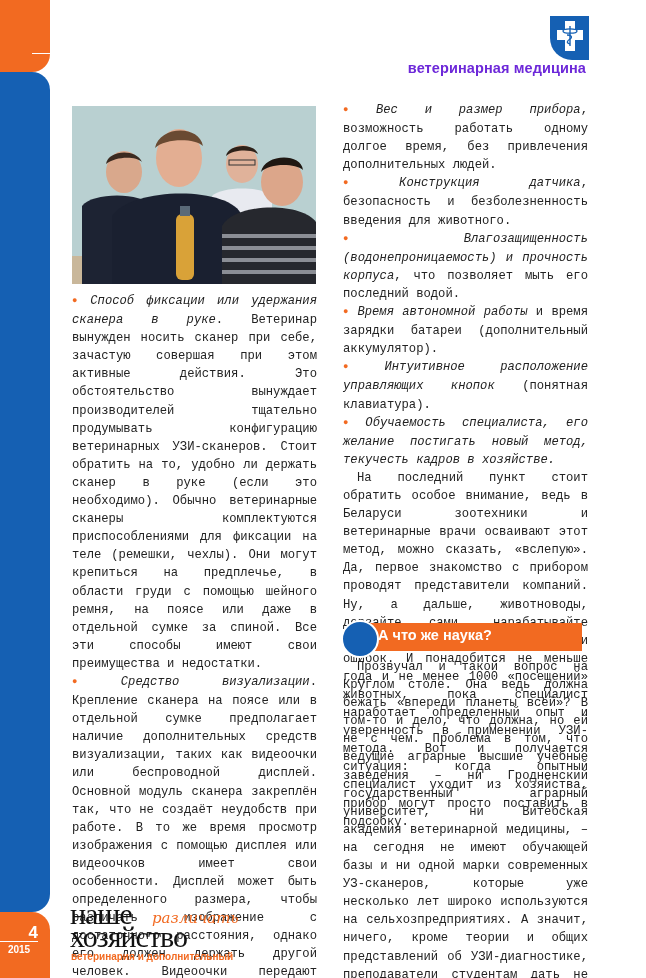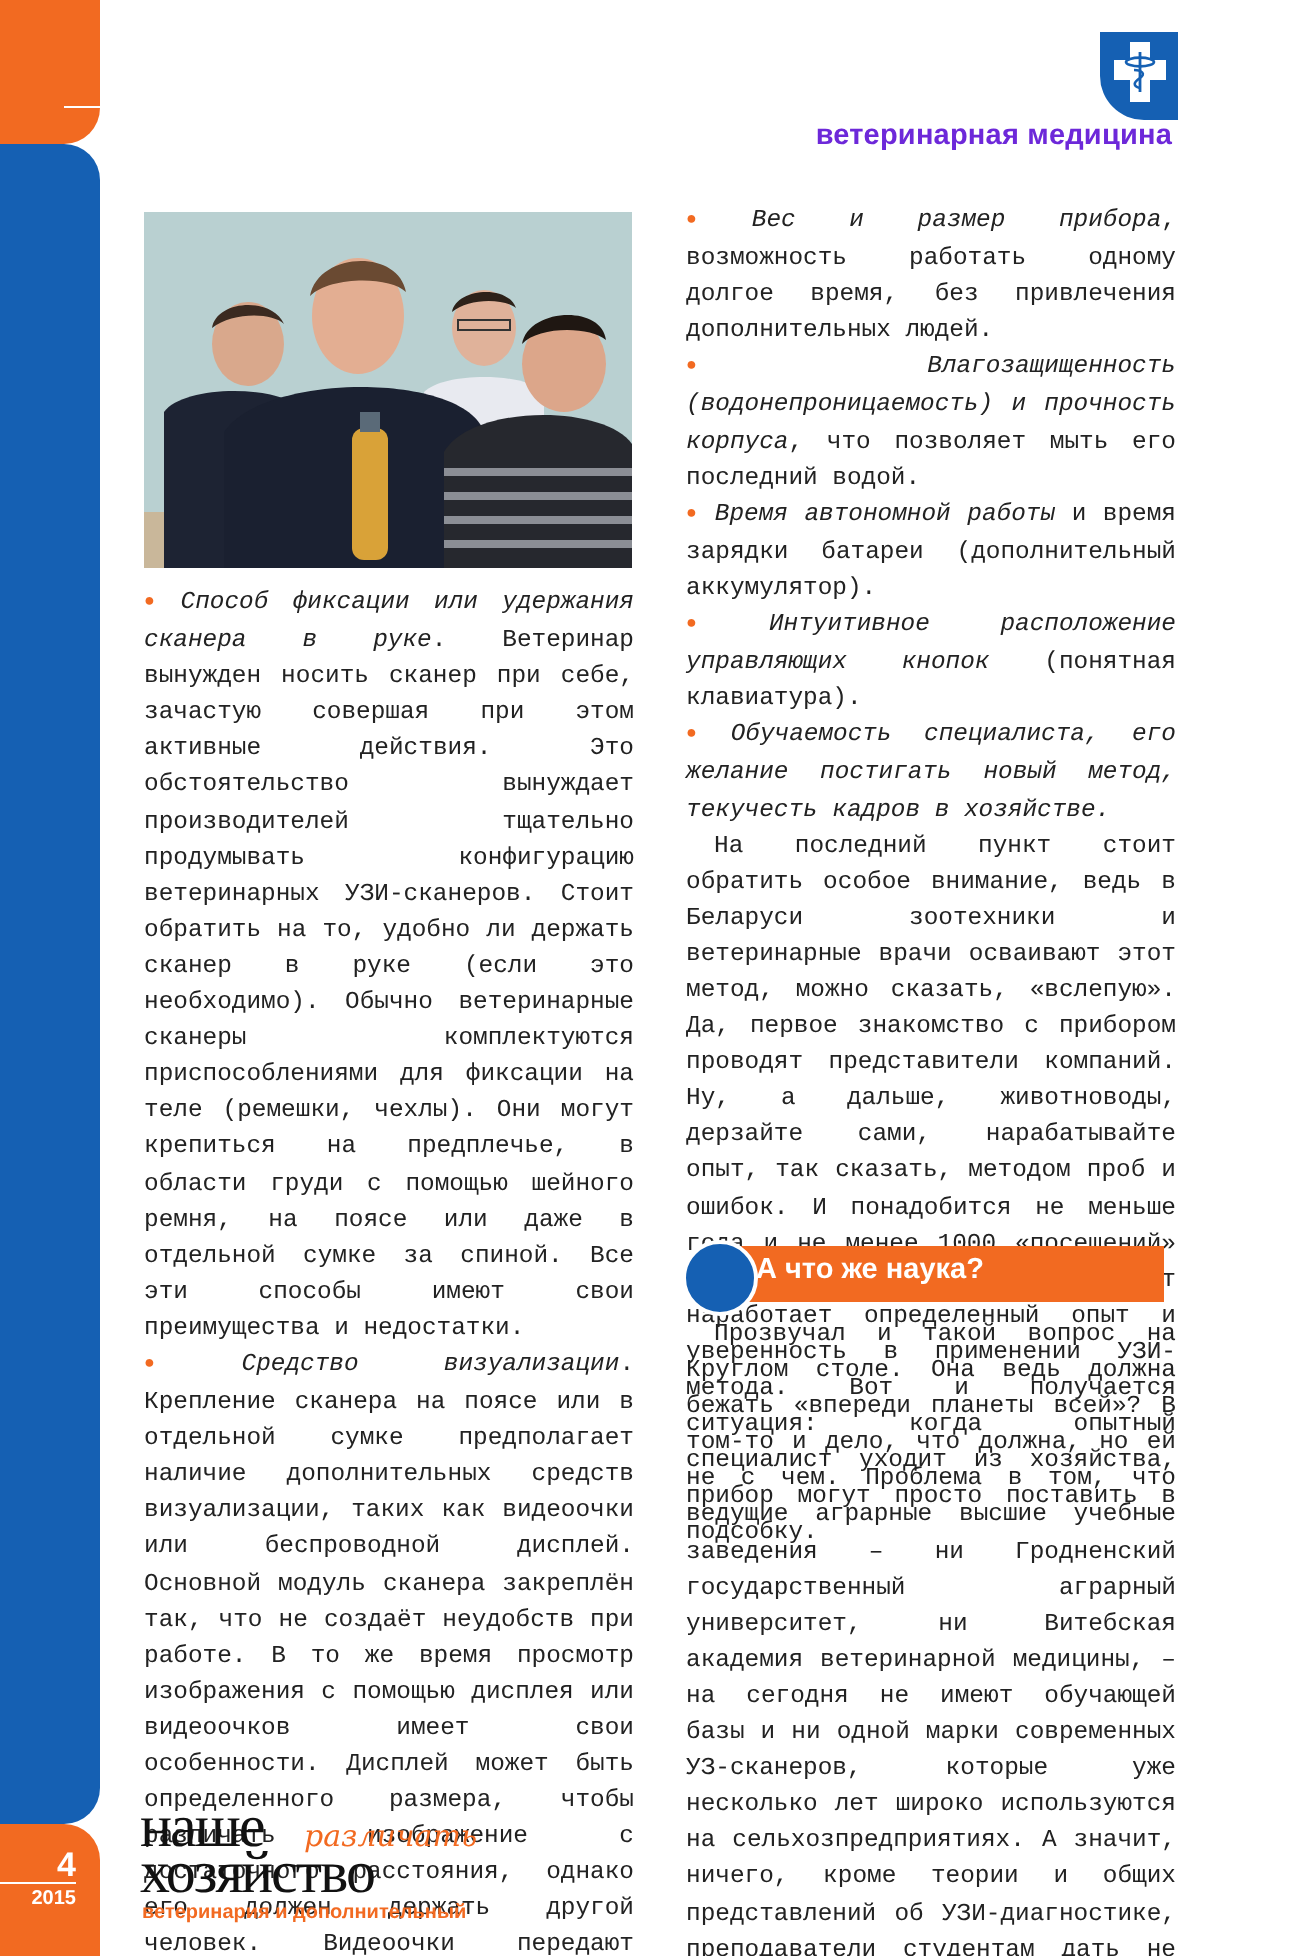--- a/index.html
+++ b/index.html
@@ -26,21 +26,21 @@
     position:absolute; left:0; top:34px; width:38px; text-align:right;
     color:#fff; font-weight:bold; font-size:15px;
     border-bottom:1px solid #fff; padding-bottom:2px;margin-left:32px;
   }
   .issue-num {
     position:absolute; left:0; top:924px; width:38px; text-align:right;
     color:#fff; font-weight:bold; font-size:17px; line-height:17px;
     border-bottom:1px solid #fff;
   }
   .issue-year {
-    position:absolute; left:0; top:944px; width:38px; text-align:right;
+    position:absolute; left:0; top:944px; width:38px; text-align:center;
     color:#fff; font-weight:bold; font-size:10px;
   }
   
   .section-logo {
     position:absolute; left:550px; top:16px; width:39px; height:44px;
     background:#1560b3; border-bottom-left-radius:22px;
   }
   .section-logo svg { position:absolute; left:6px; top:4px; }
   .section-title {
     position:absolute; right:60px; top:60px;
@@ -147,20 +147,21 @@
 </div>
 
 <div class="col col-left">
   <p><span class="bullet"></span><em>Способ фиксации или удержания сканера в руке</em><span>. Ветеринар вынужден носить сканер при себе, зачастую совершая при этом активные действия. Это обстоятельство вынуждает производителей тщательно продумывать конфигурацию ветеринарных УЗИ-сканеров. Стоит обратить на то, удобно ли держать сканер в руке (если это необходимо). Обычно ветеринарные сканеры комплектуются приспособлениями для фиксации на теле (ремешки, чехлы). Они могут крепиться на предплечье, в области груди с помощью шейного ремня, на поясе или даже в отдельной сумке за спиной. Все эти способы имеют свои преимущества и недостатки.</span></p>
   <p><span class="bullet"></span><em>Средство визуализации</em><span>. Крепление сканера на поясе или в отдельной сумке предполагает наличие дополнительных средств визуализации, таких как видеоочки или беспроводной дисплей. Основной модуль сканера закреплён так, что не создаёт неудобств при работе. В то же время просмотр изображения с помощью дисплея или видеоочков имеет свои особенности. Дисплей может быть определенного размера, чтобы различать изображение с достаточного расстояния, однако его должен держать другой человек. Видеоочки передают изображение непосредственно близко к глазам, так что с рассматриванием изображения проблем не возникает. Однако надо быть готовым к изменению восприятия окружающей действительности, поскольку они закрывают не менее половины поля зрения человека, оставляя ему возможность смотреть только вниз. Кроме того, некоторые люди жалуются на усталость глаз и головные боли при работе таким способом. Да и поведение животного в момент исследования контролировать сложно.</span></p>
 
 </div>
 
 <div class="col col-right">
   <p><span class="bullet"></span><em>Вес и размер прибора</em><span>, возможность работать одному долгое время, без привлечения дополнительных людей.</span></p>
+  <p><span class="bullet"></span><em>Конструкция датчика</em><span>, безопасность и безболезненность введения для животного.</span></p>
   <p><span class="bullet"></span><em>Влагозащищенность (водонепроницаемость) и прочность корпуса</em><span>, что позволяет мыть его последний водой.</span></p>
   <p><span class="bullet"></span><em>Время автономной работы</em><span> и время зарядки батареи (дополнительный аккумулятор).</span></p>
   <p><span class="bullet"></span><em>Интуитивное расположение управляющих кнопок</em><span> (понятная клавиатура).</span></p>
   <p><span class="bullet"></span><em>Обучаемость специалиста, его желание постигать новый метод, текучесть кадров в хозяйстве.</em></p>
   <p class="indent">На последний пункт стоит обратить особое внимание, ведь в Беларуси зоотехники и ветеринарные врачи осваивают этот метод, можно сказать, «вслепую». Да, первое знакомство с прибором проводят представители компаний. Ну, а дальше, животноводы, дерзайте сами, нарабатывайте опыт, так сказать, методом проб и ошибок. И понадобится не меньше года и не менее 1000 «посещений» животных, пока специалист наработает определенный опыт и уверенность в применении УЗИ-метода. Вот и получается ситуация: когда опытный специалист уходит из хозяйства, прибор могут просто поставить в подсобку.</p>
 </div>
 
 <div class="heading-bar"></div>
 <div class="heading-circle"></div>
 <div class="heading-text">А что же наука?</div>

